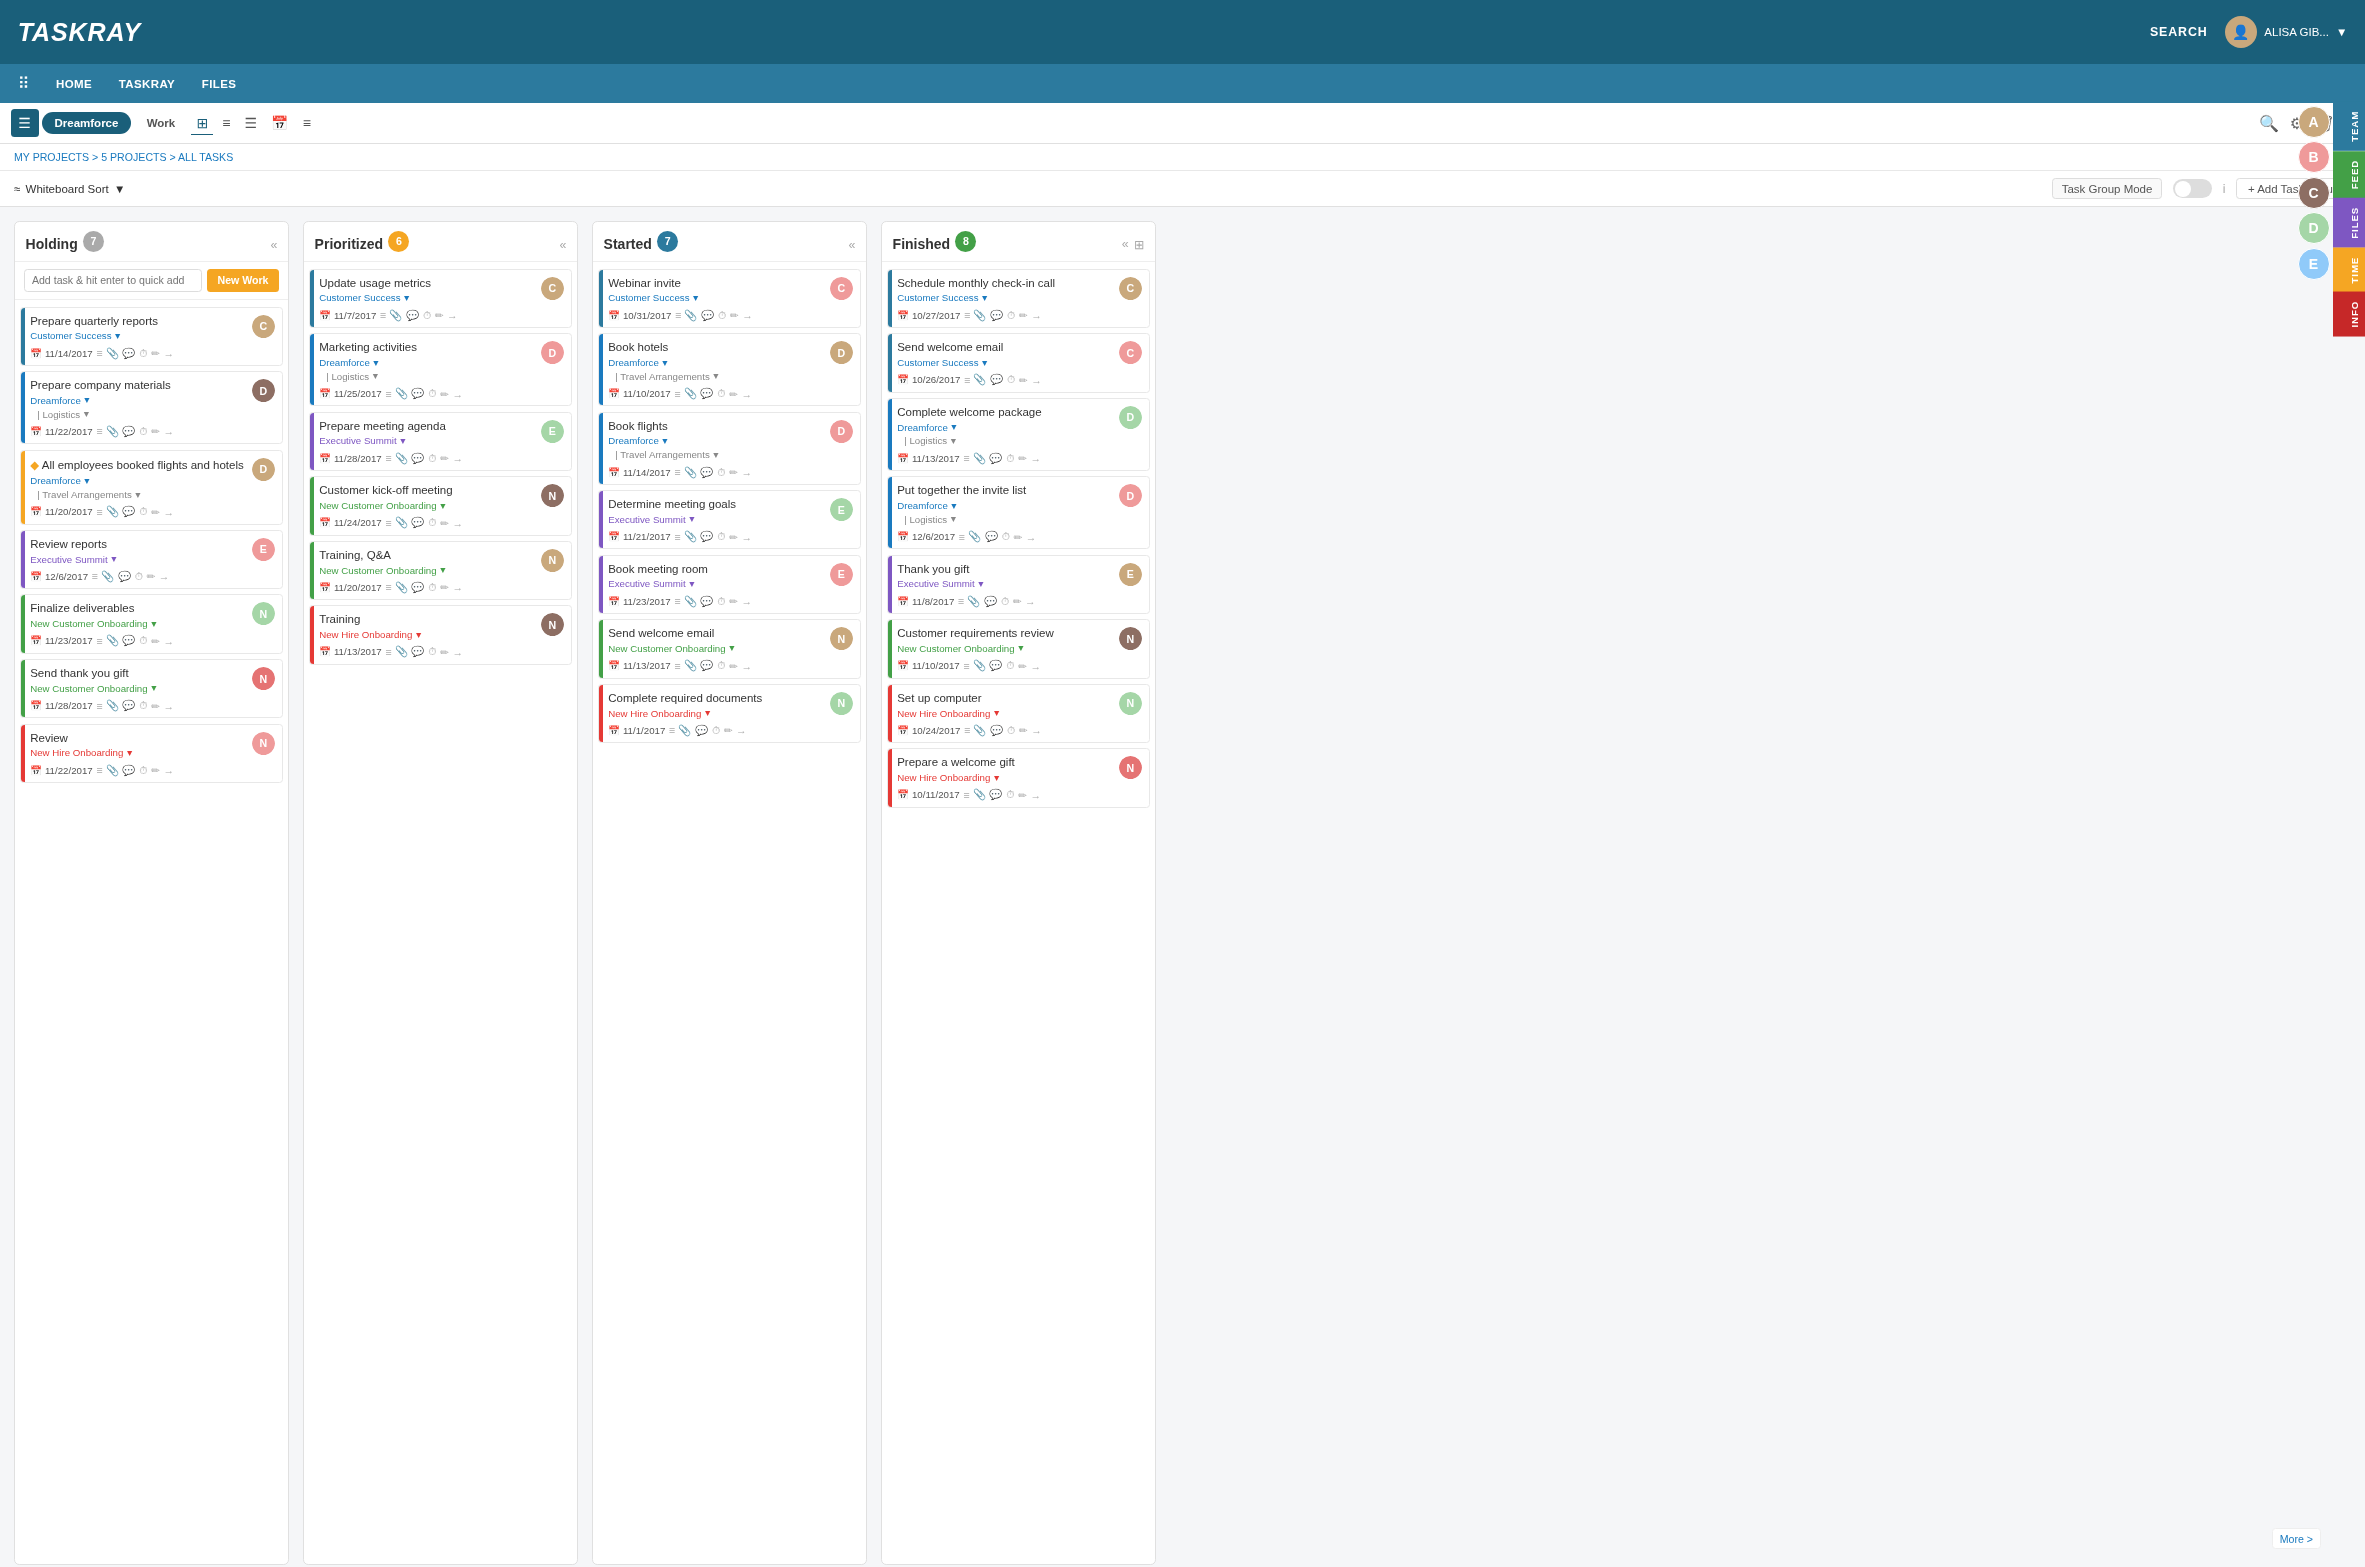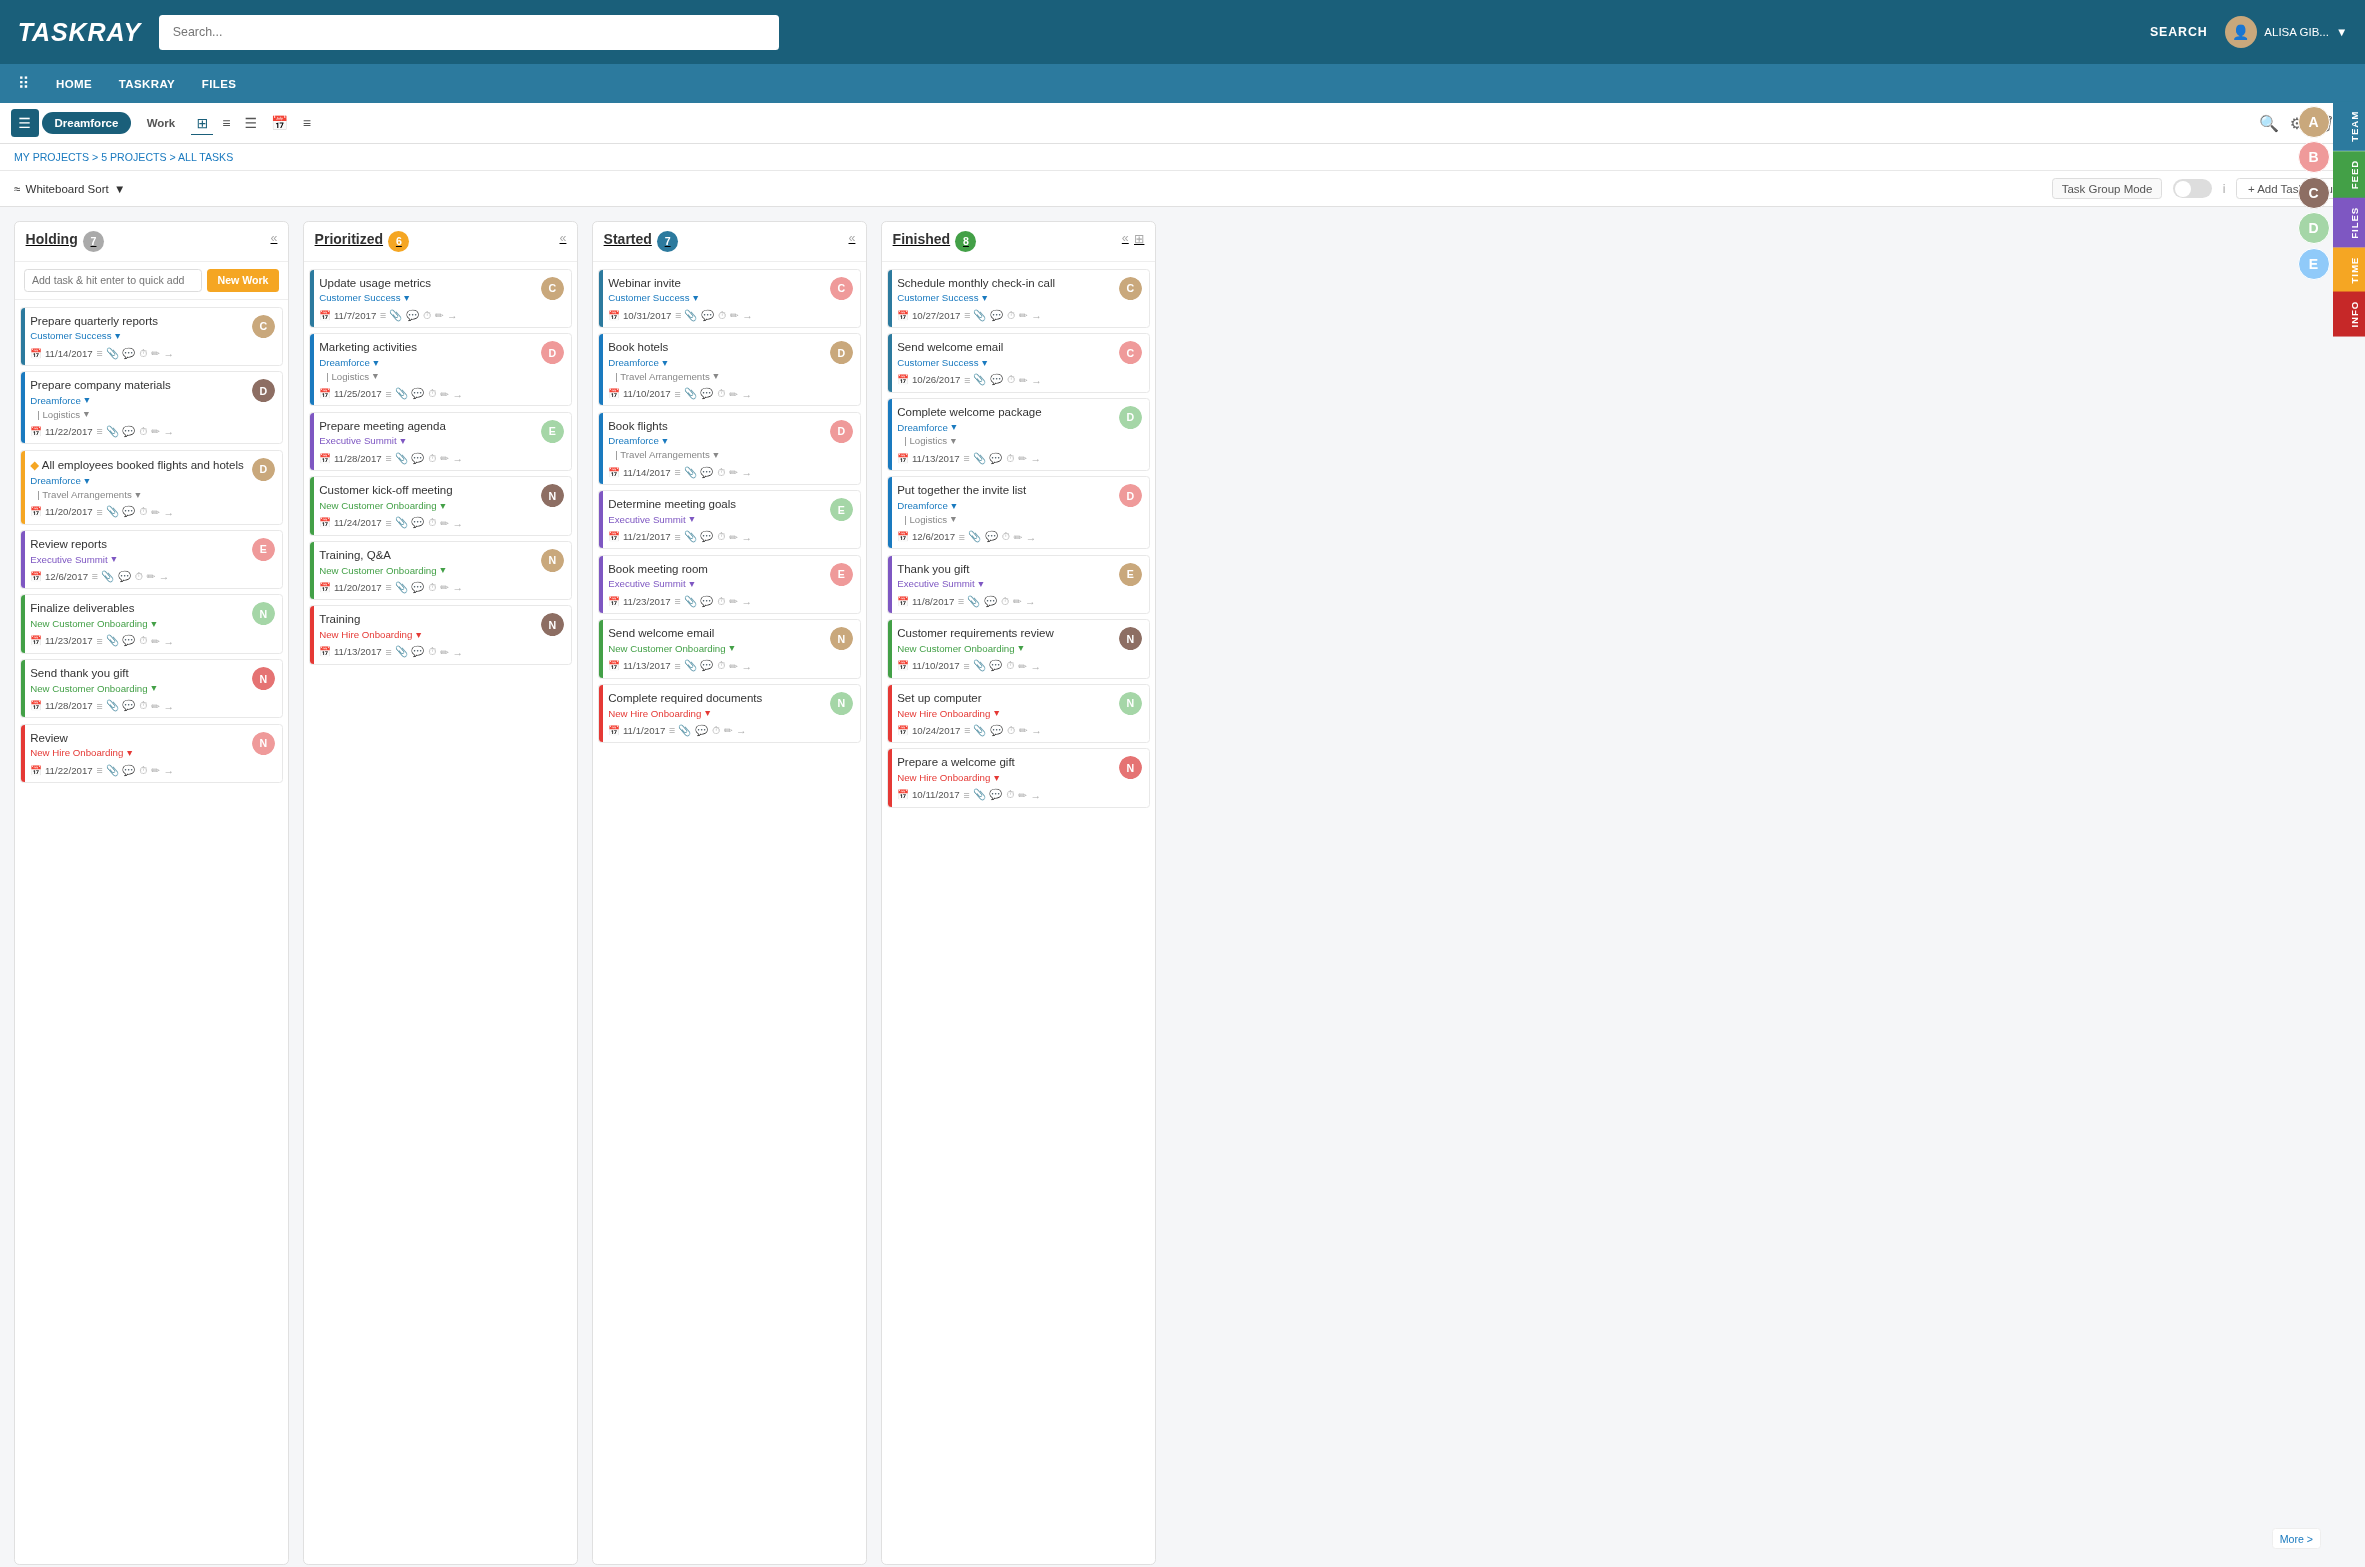--- a/index.html
+++ b/index.html
@@ -221,25 +221,24 @@
       background: white;
       border-radius: 5.3px;
       margin-right: 14px;
       display: flex;
       flex-direction: column;
       border: 0.9px solid #e0e0e0;
       overflow: hidden;
     }
     .column-header {
       display: flex;
-      align-items: flex-start;
+      align-items: flex-end;
       padding: 8.9px 10.6px;
       border-bottom: 0.9px solid #eee;
       gap: 5.3px;
-      text-decoration: underline;
     }
     .column-title {
       font-size: 14px;
       font-weight: bold;
       color: #333;
     }
     .count-badge {
       background: #e0e0e0;
       border-radius: 50%;
       width: 21px;
@@ -415,21 +414,20 @@
     }
 
     
     .meta-icon { font-size: 10.6px; color: #aaa; }
   </style>
 </head>
 <body>
 
 <div class="top-header">
   <div class="logo">TASKRAY</div>
-  <input class="search-bar" placeholder="Search..." style="">
   <button class="search-btn">SEARCH</button>
   <div class="user-area">
     <div class="user-avatar">👤</div>
     <span>ALISA GIB...</span>
     <span>▼</span>
   </div>
 </div>
 
 <div class="nav-bar">
   <div class="nav-grid-icon">⠿</div>

